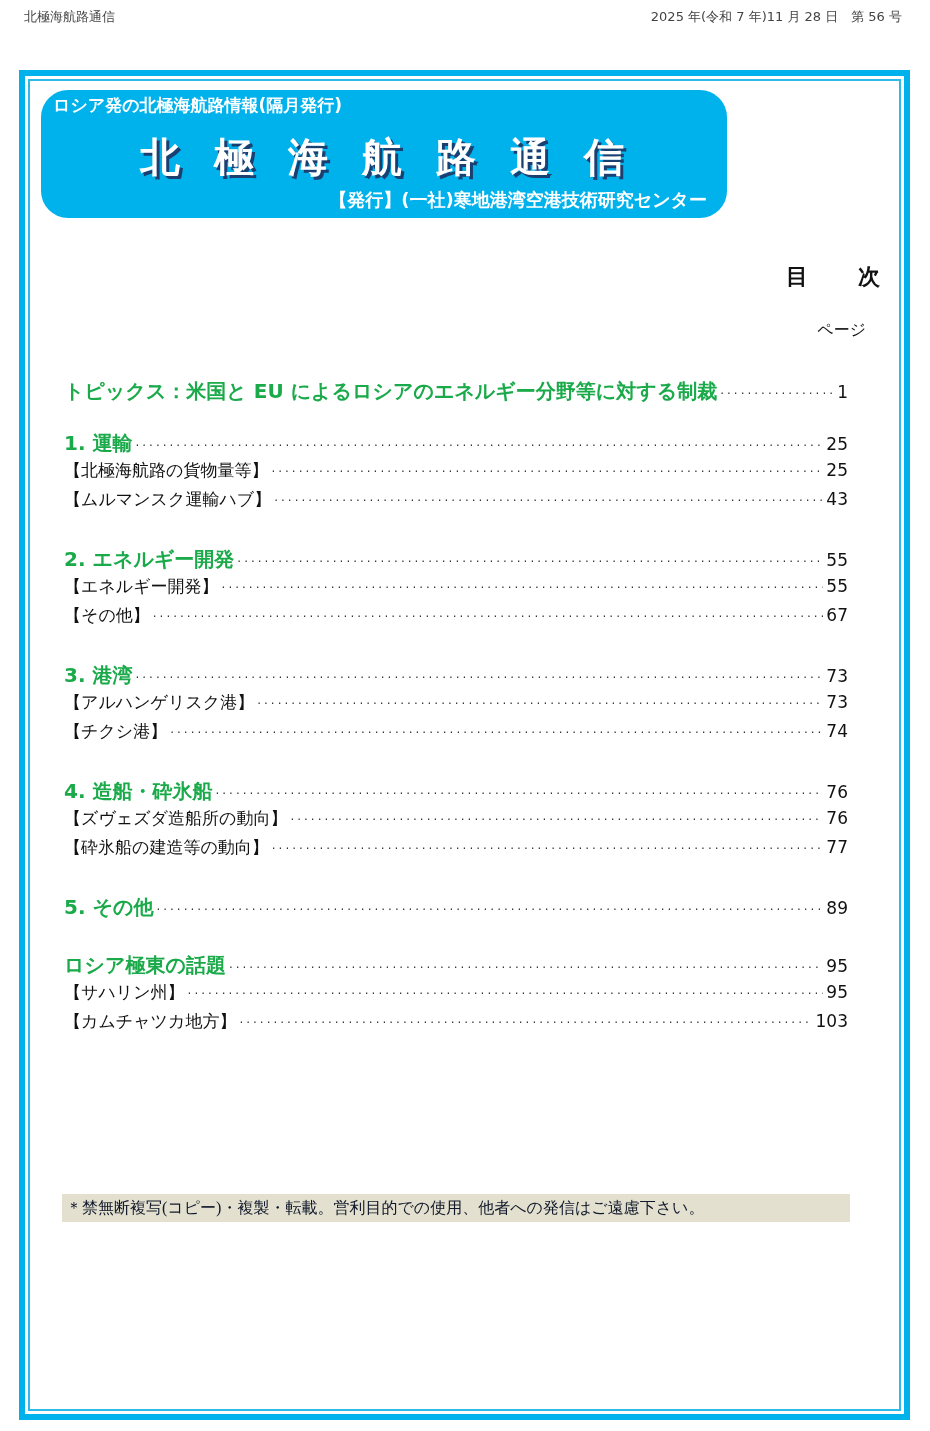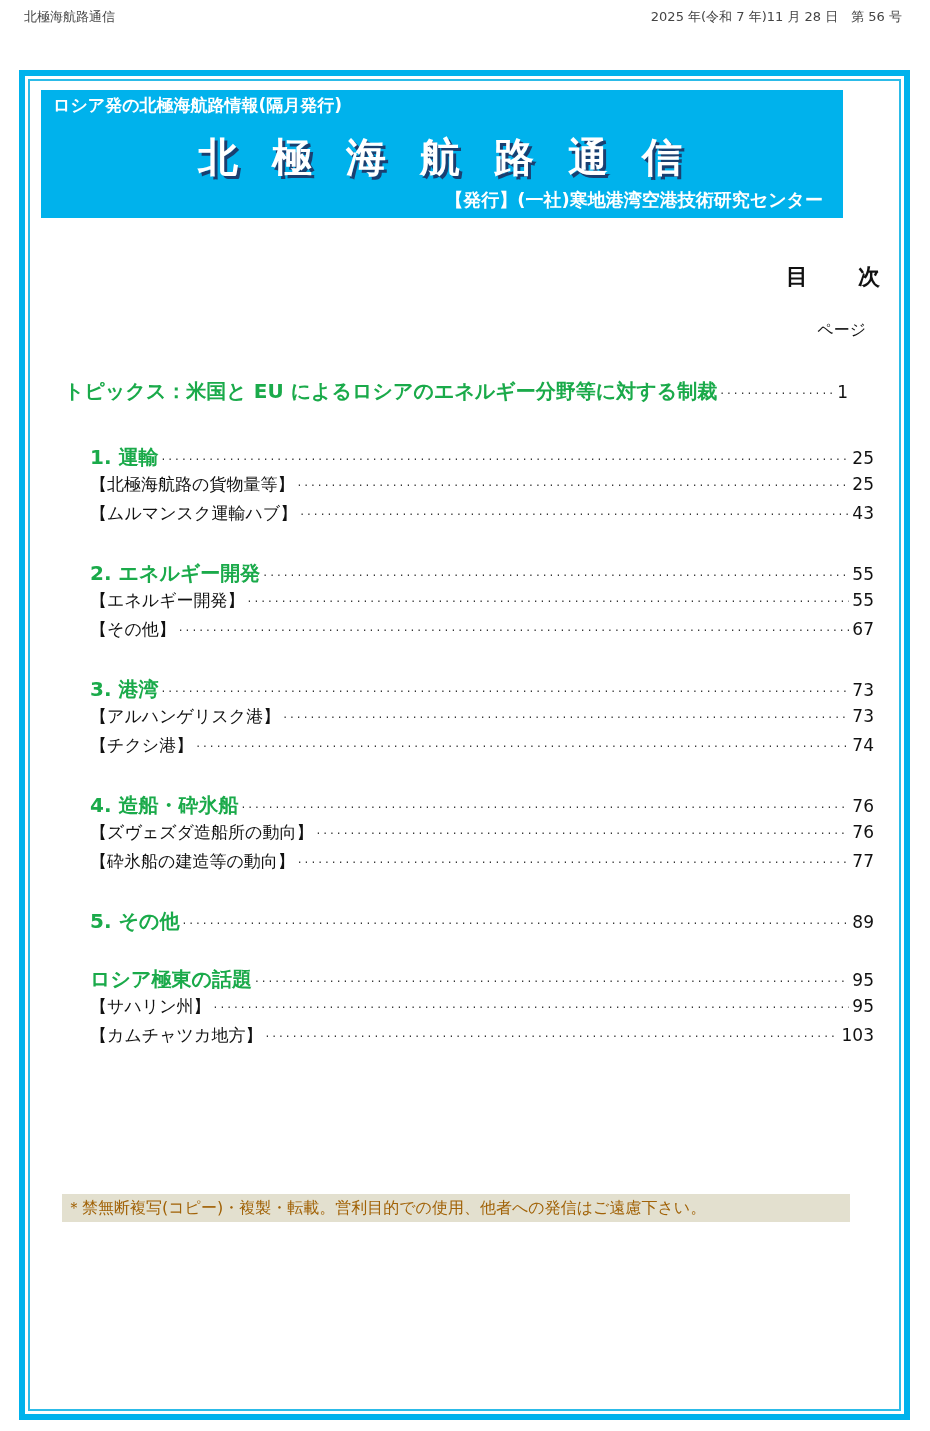--- a/index.html
+++ b/index.html
@@ -1,36 +1,36 @@
 <!DOCTYPE html>
 <html><head>
 <meta charset="utf-8">
 <style>
   html, body { margin:0; padding:0; background:#ffffff; }
   body { width:930px; height:1431px; position:relative; font-family:"DejaVu Sans", sans-serif; color:#111; overflow:hidden; }
   .run-head { position:absolute; top:8px; left:24px; right:28px; height:20px; font-size:13px; color:#444; display:flex; justify-content:space-between; }
   .frame-outer { position:absolute; left:19px; top:70px; width:891px; height:1350px; background:#00b2ec; box-sizing:border-box; }
   .frame-gap { position:absolute; left:6px; top:6px; right:6px; bottom:6px; background:#ffffff; }
   .frame-inner-line { position:absolute; left:3px; top:3px; right:3px; bottom:3px; border:2px solid #2cbbe8; background:#fff; }
-  .banner { position:absolute; left:41px; top:90px; width:802px; height:128px; background:#00b2ec; color:#fff; }
+  .banner { position:absolute; left:41px; top:90px; width:686px; height:128px; background:#00b2ec; color:#fff;border-radius:27px; }
   .banner .sub { position:absolute; left:12px; top:4px; font-size:17px; font-weight:bold; letter-spacing:0px; }
   .banner .title { position:absolute; left:0; right:0; top:40px; text-align:center; font-size:40px; font-weight:bold; letter-spacing:34px; padding-left:30px; text-shadow:3px 3px 0 #1a3f70; }
   .banner .publisher { position:absolute; right:20px; top:98px; font-size:18px; font-weight:bold; }
   .toc-title { position:absolute; top:262px; left:0; right:0; text-align:right; font-size:22px; font-weight:bold; letter-spacing:50px; padding-left:38px; }
   .page-label { position:absolute; top:320px; right:64px; font-size:16px; }
   .toc { position:absolute; left:64px; width:784px; }
   .row { display:flex; align-items:baseline; white-space:nowrap; height:29px; font-size:17px; }
   .row .lbl { flex:0 0 auto; }
   .row .dots { flex:1 1 auto; overflow:hidden; color:#333; letter-spacing:3px; margin:0 3px; font-size:12px; }
   .row .dots::before { content:"··················································································································"; }
   .row .pg { flex:0 0 auto; font-size:17px; }
   .row.sec .lbl { color:#1aaa4a; font-weight:bold; font-size:20px; }
   .row.sec { height:29px; }
   .gap { height:29px; }
-  .notice { position:absolute; left:62px; top:1194px; width:788px; height:28px; background:#e3e0cf; color:#a16207; font-size:16px; line-height:28px; padding-left:4px; box-sizing:border-box; white-space:nowrap; }
+  .notice { position:absolute; left:62px; top:1194px; width:788px; height:28px; background:#e3e0cf; color:#0f172a; font-size:16px; line-height:28px; padding-left:4px; box-sizing:border-box; white-space:nowrap;font-family:Liberation Serif, serif; }
 </style>
 </head>
 <body>
 
 <div class="run-head">
   <span>北極海航路通信</span>
   <span>2025 年(令和 7 年)11 月 28 日　第 56 号</span>
 </div>
 
 <div class="frame-outer">
@@ -49,21 +49,21 @@
 <div class="page-label">ページ</div>
 
 <div class="toc" style="top:378px;">
   <div class="row sec">
     <span class="lbl" style="font-size:20px">トピックス：米国と EU によるロシアのエネルギー分野等に対する制裁</span>
     <span class="dots"></span>
     <span class="pg">1</span>
   </div>
 </div>
 
-<div class="toc" style="top:444px;margin-left:26px;">
+<div class="toc" style="top:430px;">
 
   <div class="row sec">
     <span class="lbl">1. 運輸</span>
     <span class="dots"></span>
     <span class="pg">25</span>
   </div>
   <div class="row">
       <span class="lbl">【北極海航路の貨物量等】</span>
       <span class="dots"></span>
       <span class="pg">25</span>

